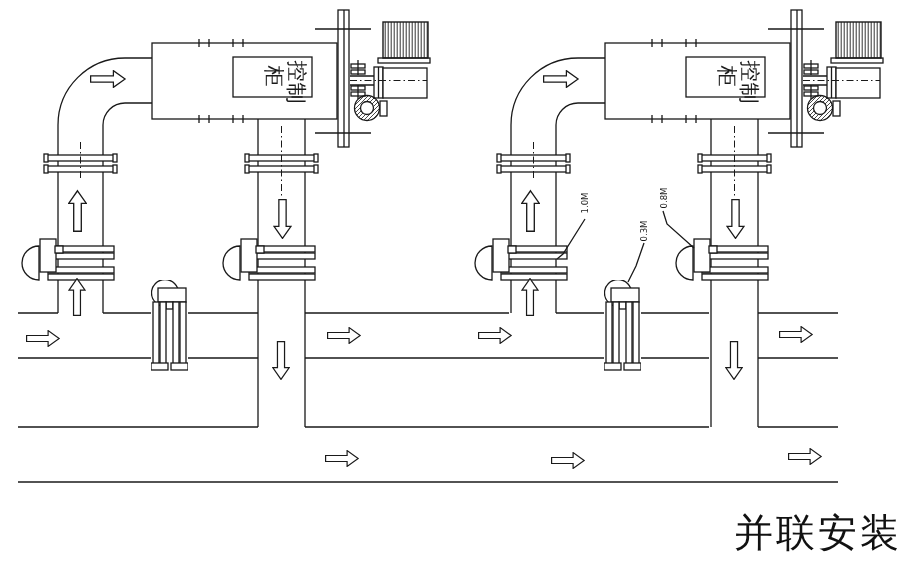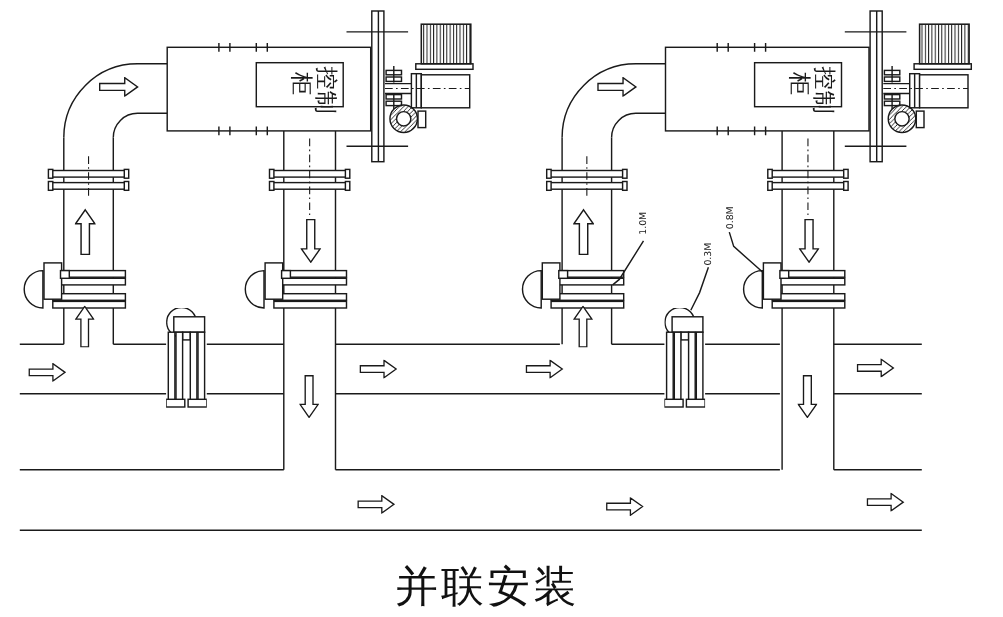--- a/index.html
+++ b/index.html
@@ -7,21 +7,21 @@
           font-family:"Liberation Serif","DejaVu Serif",serif;}
   svg{position:absolute;left:0;top:0;}
   svg .ln{stroke:#1a1a1a;fill:none;stroke-width:1.3;}
   svg .ln2{stroke:#1a1a1a;fill:none;stroke-width:1.6;}
   svg .wf{stroke:#1a1a1a;fill:#ffffff;stroke-width:1.3;}
   svg .arrow{stroke:#1a1a1a;fill:#ffffff;stroke-width:1.4;}
   svg .cl{stroke:#1a1a1a;fill:none;stroke-width:1;stroke-dasharray:7 3 1.5 3;}
   svg text{fill:#1a1a1a;stroke:none;}
   .vlabel{font-size:21px;}
   .callout{font-size:8.5px;font-family:"DejaVu Sans","Liberation Sans",sans-serif;}
-  .caption{position:absolute;top:506px;left:0;width:886px;text-align:center;
+  .caption{position:absolute;top:506px;left:16px;width:886px;text-align:right;
            font-size:39px;letter-spacing:3px;color:#111;}
 </style>
 </head>
 <body>
 
 <div class="canvas">
 
 <svg width="912" height="561" viewBox="0 0 912 561">
   <defs>
     <pattern id="fins" width="3" height="6" patternUnits="userSpaceOnUse">

